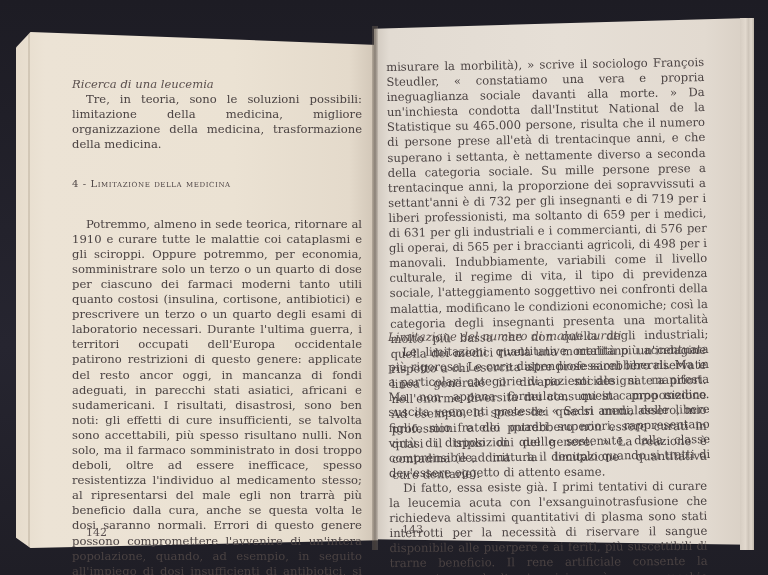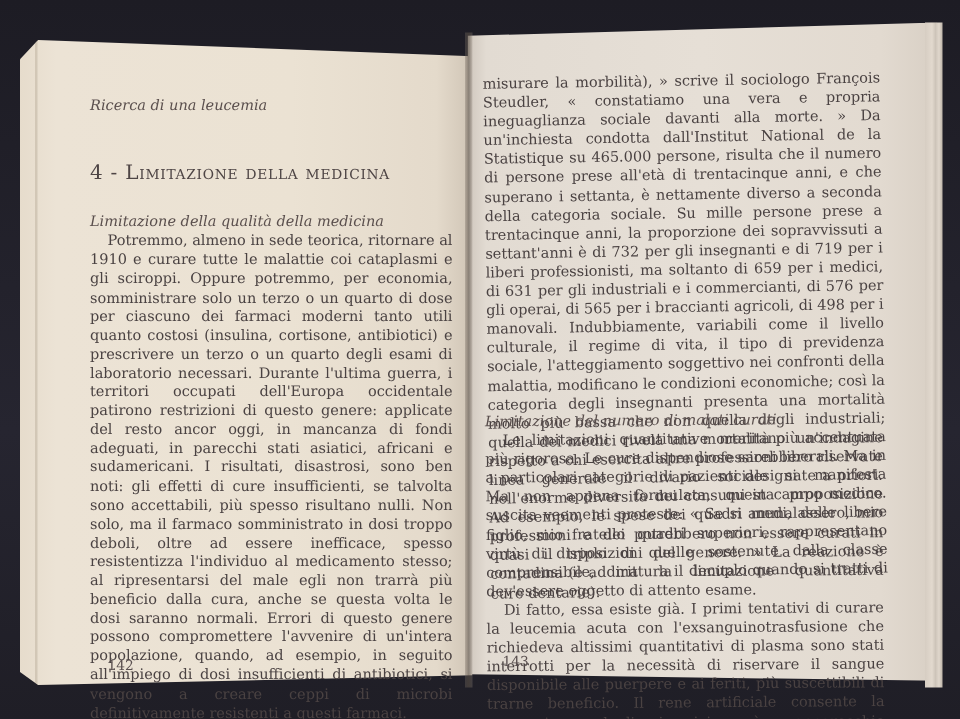--- a/index.html
+++ b/index.html
@@ -46,22 +46,22 @@
     position: absolute; color: #4a4242;
     font-size: 11.6px; line-height: 15.1px; text-align: justify;
   }
   .left-text { left: 72px; top: 77px; width: 290px; }
   .right-text { left: 386px; top: 60px; width: 318px; transform: rotate(-0.9deg); transform-origin: left top; }
   .right-text-lower { left: 388px; top: 330px; width: 318px; transform: rotate(-0.4deg); transform-origin: left top; }
   p { margin: 0; }
   .indent { text-indent: 14px; }
   .subhead { font-style: italic; color: #5a4f4d; margin-top: 0; }
   .section-head {
-    font-variant: small-caps; letter-spacing: 0.6px; font-size: 16px;
-    margin-top: 38px; margin-bottom: 16px; color: #4e4545;
+    font-variant: small-caps; letter-spacing: 0.6px; font-size: 10px;
+    margin-top: 24px; margin-bottom: 16px; color: #4e4545;
   }
   .gap { height: 9px; }
   .page-num {
     position: absolute; font-size: 11px; color: #5a5050;
   }
   .pn-left { left: 86px; top: 526px; }
   .pn-right { left: 402px; top: 523px; }
 </style>
 </head>
 <body>
@@ -70,23 +70,23 @@
 
 <div class="book">
   <div class="page-left"></div>
   <div class="page-right"></div>
   <div class="right-edges"></div>
   <div class="spine"></div>
 </div>
 
 <div class="text left-text">
   <p class="subhead">Ricerca di una leucemia</p>
+  <p class="indent">Tre, in teoria, sono le soluzioni possibili: limitazione della medicina, migliore organizzazione della medicina, trasformazione della medicina.</p>
   <p class="section-head">4 - Limitazione della medicina</p>
   <div class="gap"></div>
-  <p class="subhead">Limitazione della qualità della medicina</p>
   <p class="indent">Potremmo, almeno in sede teorica, ritornare al 1910 e curare tutte le malattie coi cataplasmi e gli sciroppi. Oppure potremmo, per economia, somministrare solo un terzo o un quarto di dose per ciascuno dei farmaci moderni tanto utili quanto costosi (insulina, cortisone, antibiotici) e prescrivere un terzo o un quarto degli esami di laboratorio necessari. Durante l'ultima guerra, i territori occupati dell'Europa occidentale patirono restrizioni di questo genere: applicate del resto ancor oggi, in mancanza di fondi adeguati, in parecchi stati asiatici, africani e sudamericani. I risultati, disastrosi, sono ben noti: gli effetti di cure insufficienti, se talvolta sono accettabili, più spesso risultano nulli. Non solo, ma il farmaco somministrato in dosi troppo deboli, oltre ad essere inefficace, spesso resistentizza l'individuo al medicamento stesso; al ripresentarsi del male egli non trarrà più beneficio dalla cura, anche se questa volta le dosi saranno normali. Errori di questo genere possono compromettere l'avvenire di un'intera popolazione, quando, ad esempio, in seguito all'impiego di dosi insufficienti di antibiotici, si vengono a creare ceppi di microbi definitivamente resistenti a questi farmaci.</p>
 
 </div>
 <div class="page-num pn-left">142</div>
 
 <div class="text right-text">
   <p>misurare la morbilità), » scrive il sociologo François Steudler, « constatiamo una vera e propria ineguaglianza sociale davanti alla morte. » Da un'inchiesta condotta dall'Institut National de la Statistique su 465.000 persone, risulta che il numero di persone prese all'età di trentacinque anni, e che superano i settanta, è nettamente diverso a seconda della categoria sociale. Su mille persone prese a trentacinque anni, la proporzione dei sopravvissuti a settant'anni è di 732 per gli insegnanti e di 719 per i liberi professionisti, ma soltanto di 659 per i medici, di 631 per gli industriali e i commercianti, di 576 per gli operai, di 565 per i braccianti agricoli, di 498 per i manovali. Indubbiamente, variabili come il livello culturale, il regime di vita, il tipo di previdenza sociale, l'atteggiamento soggettivo nei confronti della malattia, modificano le condizioni economiche; così la categoria degli insegnanti presenta una mortalità molto più bassa che non quella degli industriali; quella dei medici rivela una mortalità più accentuata rispetto a chi esercita altre professioni liberali. Ma in linea generale il divario sociale si manifesta nell'enorme diversità dei consumi in campo medico. Ad esempio, le spese dei quadri medi, delle libere professioni e dei quadri superiori, rappresentano quasi il triplo di quelle sostenute dalla classe contadina (e addirittura il decuplo quando si tratti di cure dentarie).</p>
 </div>
 <div class="text right-text-lower">
   <p class="subhead">Limitazione del numero di malati curati</p>

